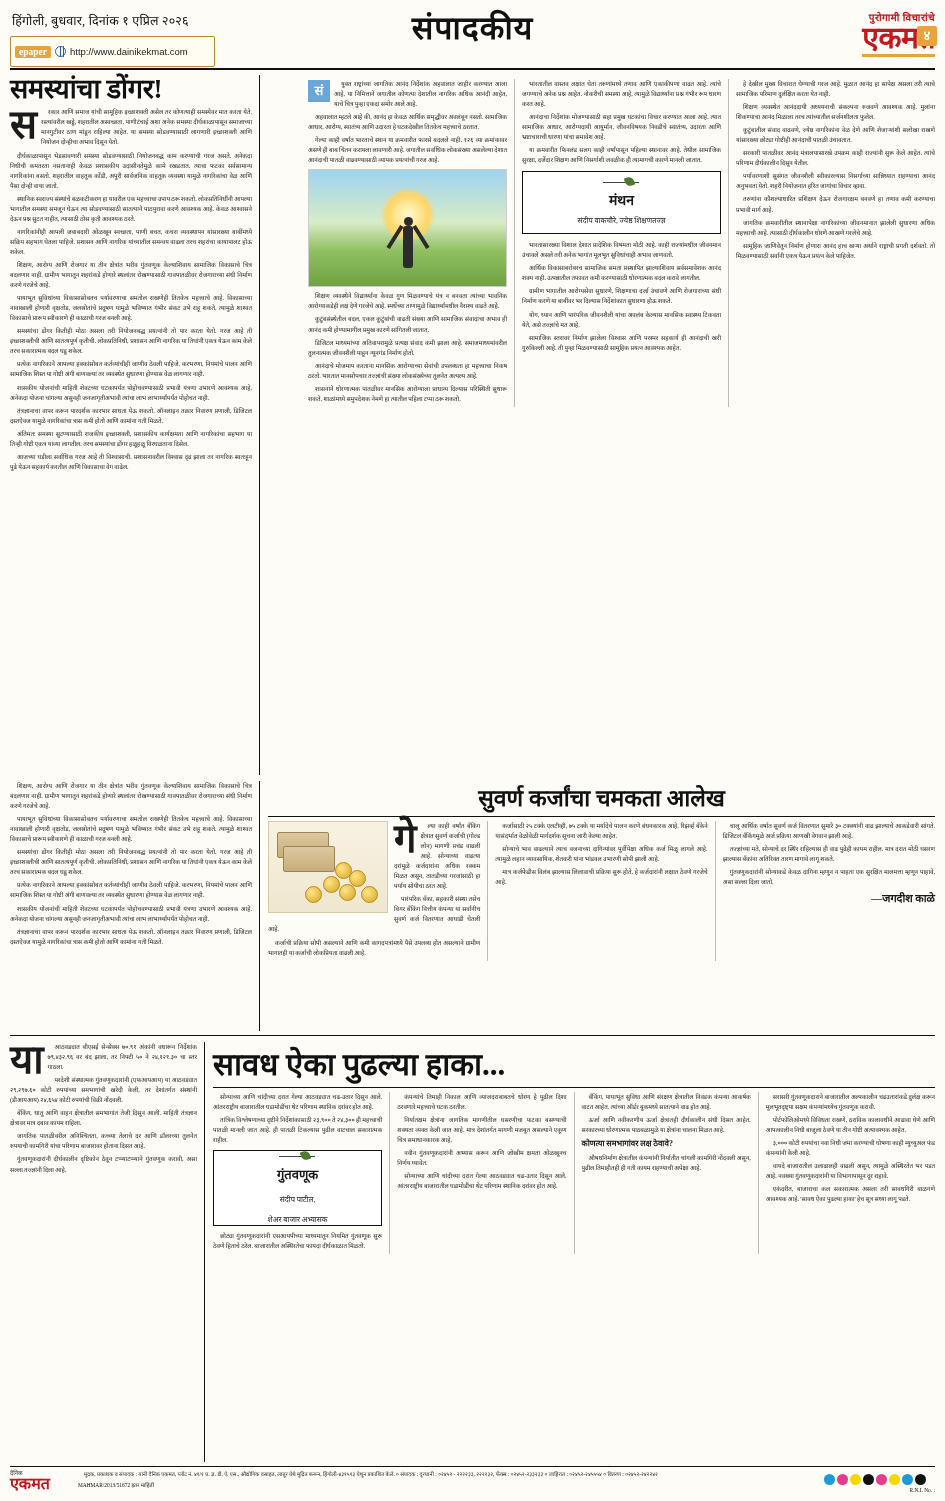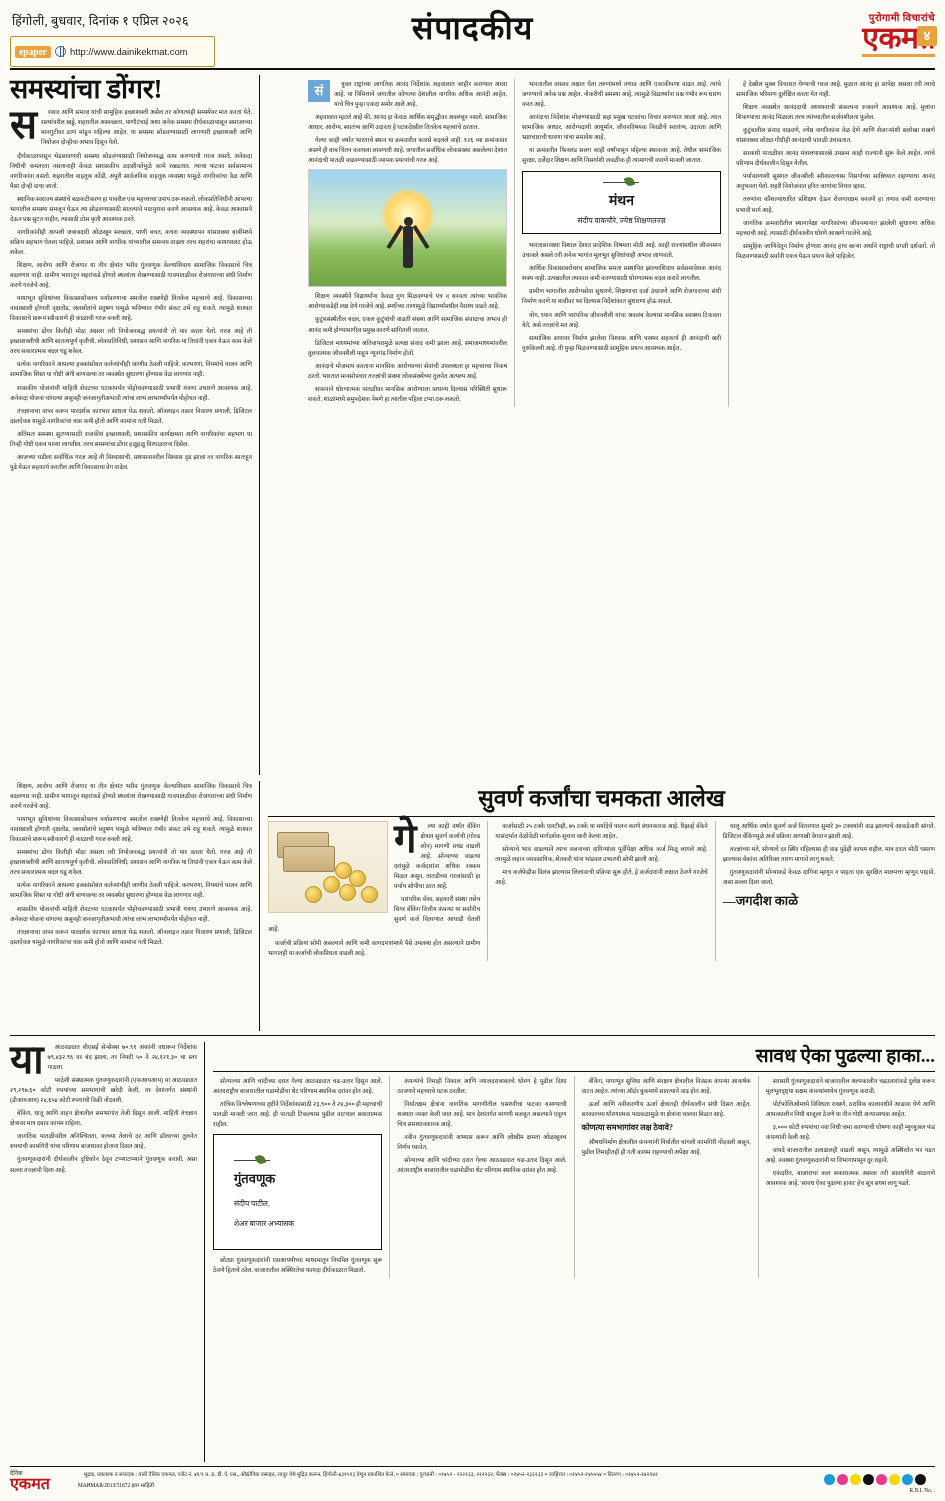--- a/index.html
+++ b/index.html
@@ -253,34 +253,35 @@
   .coin {
     position: absolute; width: 17px; height: 17px; border-radius: 50%;
     background: radial-gradient(circle at 35% 35%, #ffe488, #d6a61e);
     border: 1px solid #b9891a;
   }
   .note {
     position: absolute; width: 52px; height: 26px;
     background: linear-gradient(#dcc9a0,#c8ad79);
     border: 1px solid #9d8452; border-radius: 2px;
   }
-  .byline-right { font-size: 13px; font-weight: bold; margin-top: 3px; }
+  .byline-right { text-align: right; font-size: 11px; font-weight: bold; margin-top: 3px; }
 
   
   .bot-block { display:flex; margin-top: 6px; height: 420px; }
   .bot-left { width: 195px; padding-right: 7px; border-right: 1px solid #111; }
   .bot-right { flex: 1; padding-left: 8px; }
-  .savadh-head { font-size: 19px; font-weight: bold; text-align: right; }
+  .savadh-head { font-size: 31px; font-weight: bold; text-align: left; }
   .bot-cols { display:flex; gap: 7px; margin-top:4px; }
   .bot-cols > .c { flex: 1; }
   .bot-cols .sep { flex:0 0 1px; background:#bbb; }
   .guntavnuk-box {
     border: 1px solid #111;
     margin: 5px 0;
-    padding: 20px;
+    padding: 0;
+    text-align:center;
     background:#fff;
   }
   .g-title { font-size: 13px; font-weight: bold; }
   .g-sub { font-size: 7.5px; margin-top: 10px; line-height:1.3; }
   .subhead { font-size: 8px; font-weight: bold; margin: 3px 0 2px 0; }
 
   
   .footer {
     position: absolute;
     left: 10px; right: 10px; bottom: 8px;

